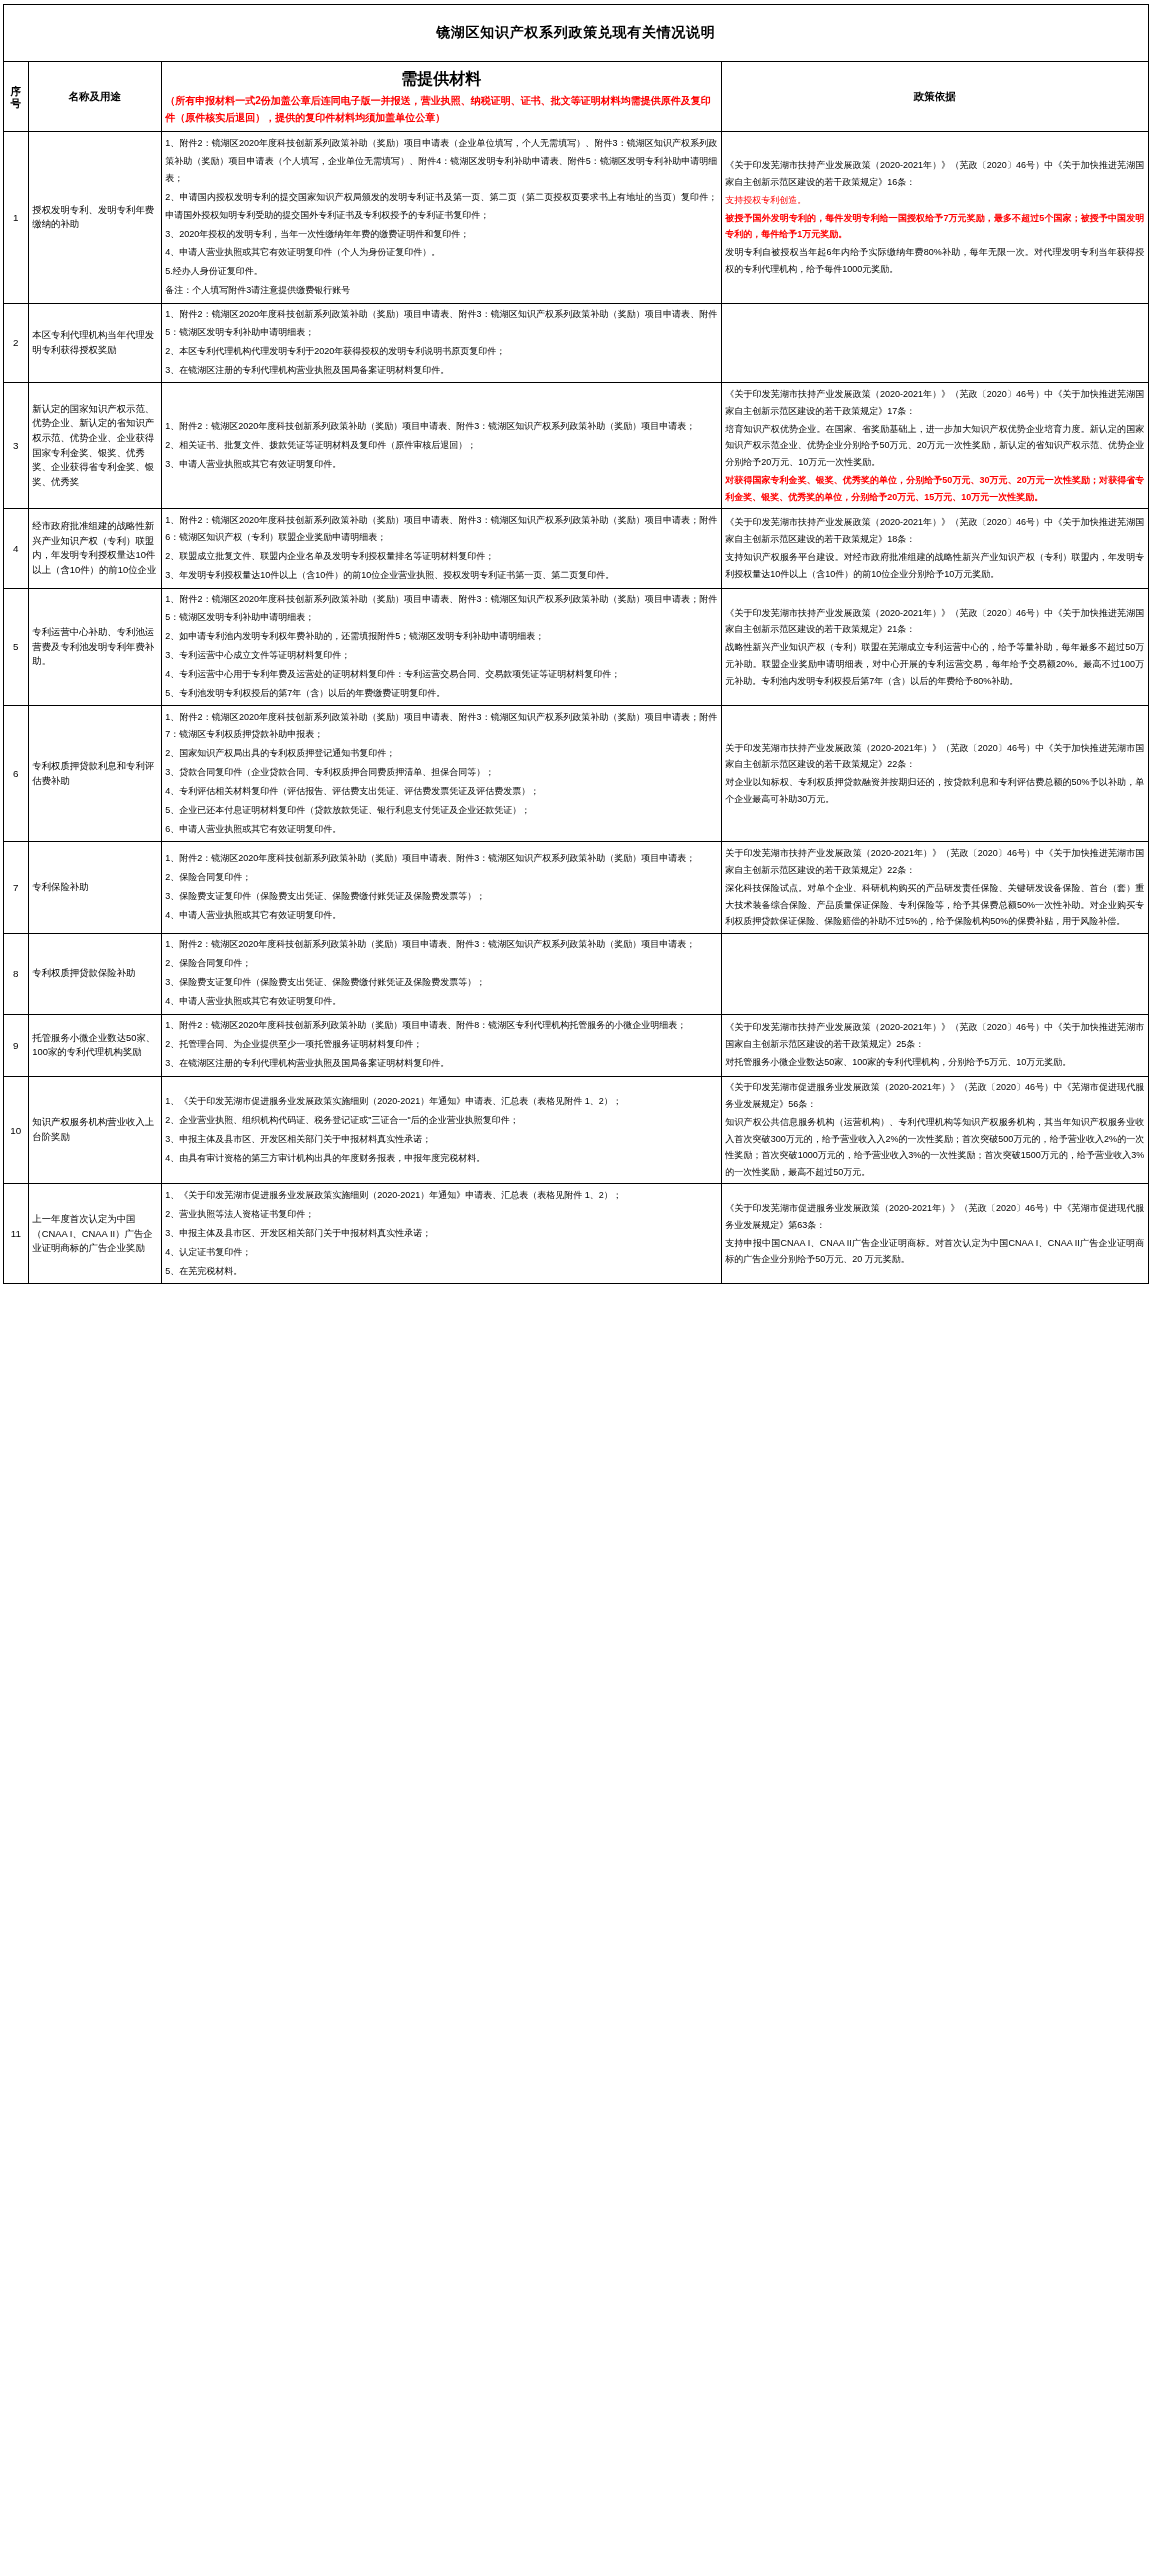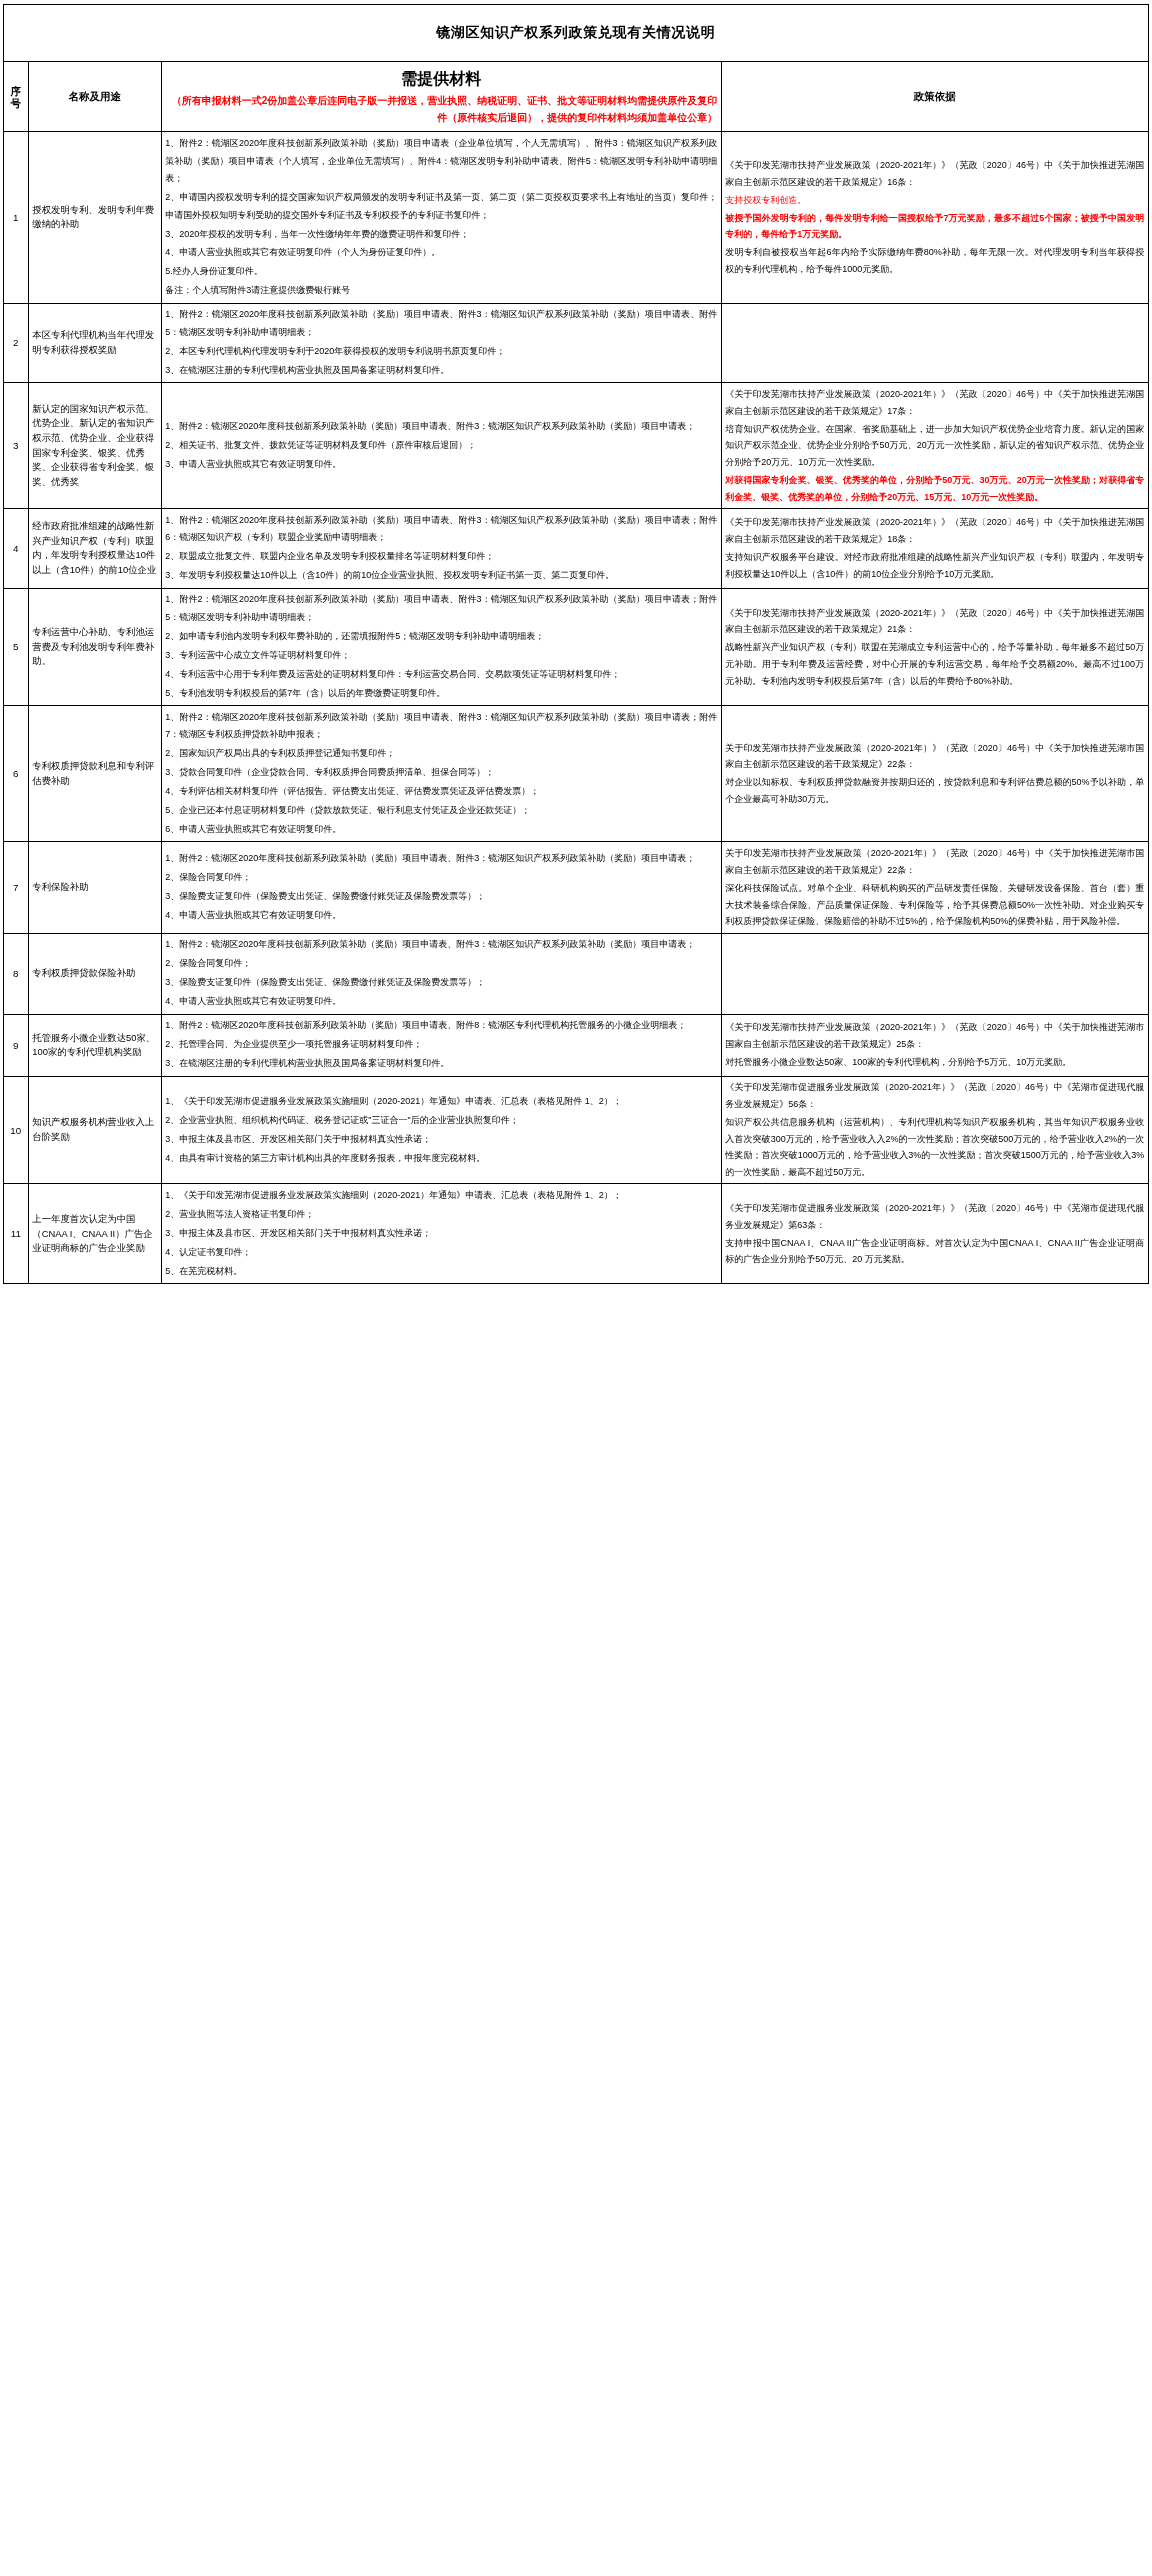--- a/index.html
+++ b/index.html
@@ -65,21 +65,21 @@
   .head-mat-title{
     font-size:16px;
     font-weight:bold;
     line-height:1.6;
   }
   .head-mat-note{
     color:#ff0000;
     font-size:10px;
     font-weight:bold;
     line-height:1.75;
-    text-align:right;
+    text-align:left;
   }
 
   
   td.seq{
     text-align:center;
     vertical-align:middle;
     font-size:9.8px;
   }
   td.name{
     font-size:9.4px;
@@ -202,21 +202,21 @@
           <td class="name">专利运营中心补助、专利池运营费及专利池发明专利年费补助。</td>
           <td class="mat">
             <p>1、附件2：镜湖区2020年度科技创新系列政策补助（奖励）项目申请表、附件3：镜湖区知识产权系列政策补助（奖励）项目申请表；附件5：镜湖区发明专利补助申请明细表；</p>
             <p>2、如申请专利池内发明专利权年费补助的，还需填报附件5；镜湖区发明专利补助申请明细表；</p>
             <p>3、专利运营中心成立文件等证明材料复印件；</p>
             <p>4、专利运营中心用于专利年费及运营处的证明材料复印件：专利运营交易合同、交易款项凭证等证明材料复印件；</p>
             <p>5、专利池发明专利权授后的第7年（含）以后的年费缴费证明复印件。</p>
           </td>
           <td class="pol">
             <p class="blk">《关于印发芜湖市扶持产业发展政策（2020-2021年）》（芜政〔2020〕46号）中《关于加快推进芜湖国家自主创新示范区建设的若干政策规定》21条：</p>
-            <p class="blk">战略性新兴产业知识产权（专利）联盟在芜湖成立专利运营中心的，给予等量补助，每年最多不超过50万元补助。用于专利年费及运营经费，对中心开展的专利运营交易，每年给予交易额20%。最高不过100万元补助。专利池内发明专利权授后第7年（含）以后的年费给予80%补助。</p>
+            <p class="blk">战略性新兴产业知识产权（专利）联盟在芜湖成立专利运营中心的，给予等量补助，每年最多不超过50万元补助。联盟企业奖励申请明细表，对中心开展的专利运营交易，每年给予交易额20%。最高不过100万元补助。专利池内发明专利权授后第7年（含）以后的年费给予80%补助。</p>
           </td>
         </tr>
         <tr>
           <td class="seq">6</td>
           <td class="name">专利权质押贷款利息和专利评估费补助</td>
           <td class="mat">
             <p>1、附件2：镜湖区2020年度科技创新系列政策补助（奖励）项目申请表、附件3：镜湖区知识产权系列政策补助（奖励）项目申请表；附件7：镜湖区专利权质押贷款补助申报表；</p>
             <p>2、国家知识产权局出具的专利权质押登记通知书复印件；</p>
             <p>3、贷款合同复印件（企业贷款合同、专利权质押合同费质押清单、担保合同等）；</p>
             <p>4、专利评估相关材料复印件（评估报告、评估费支出凭证、评估费发票凭证及评估费发票）；</p>

